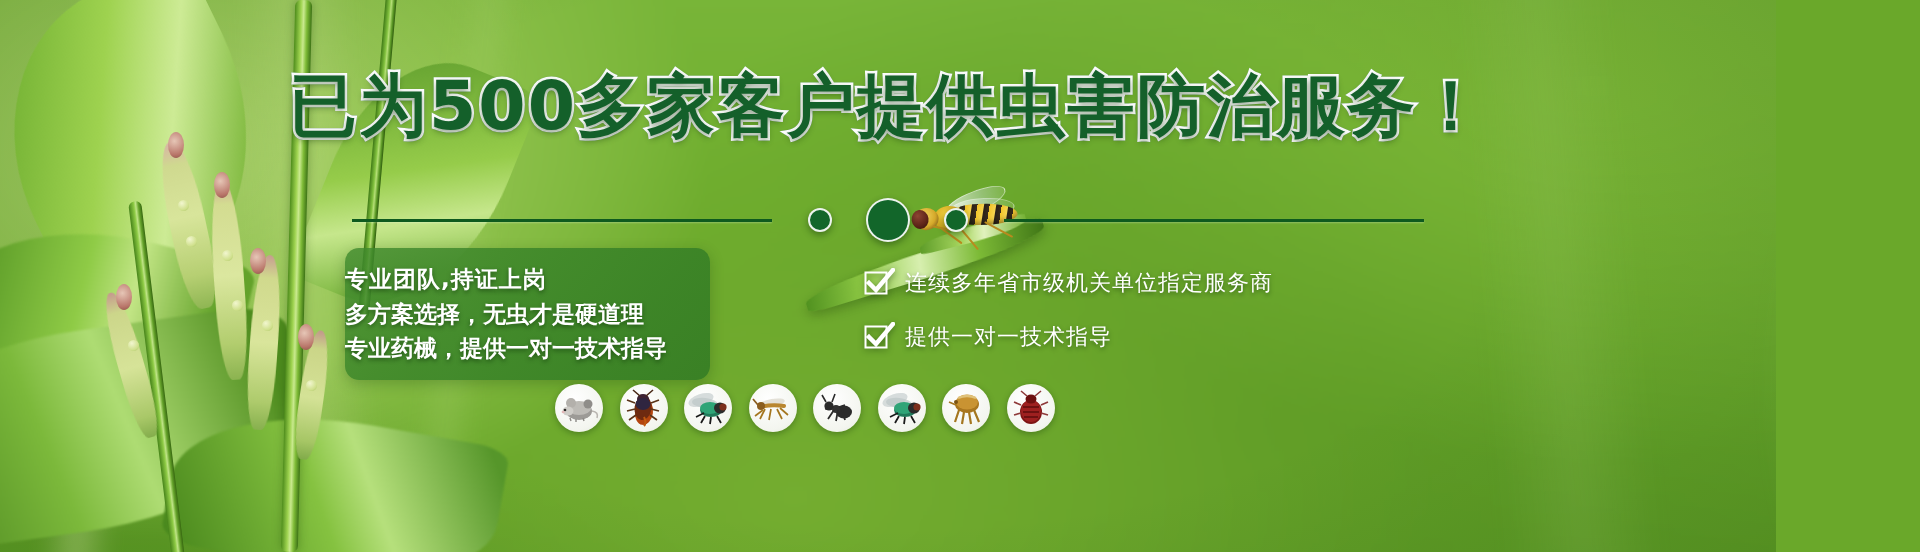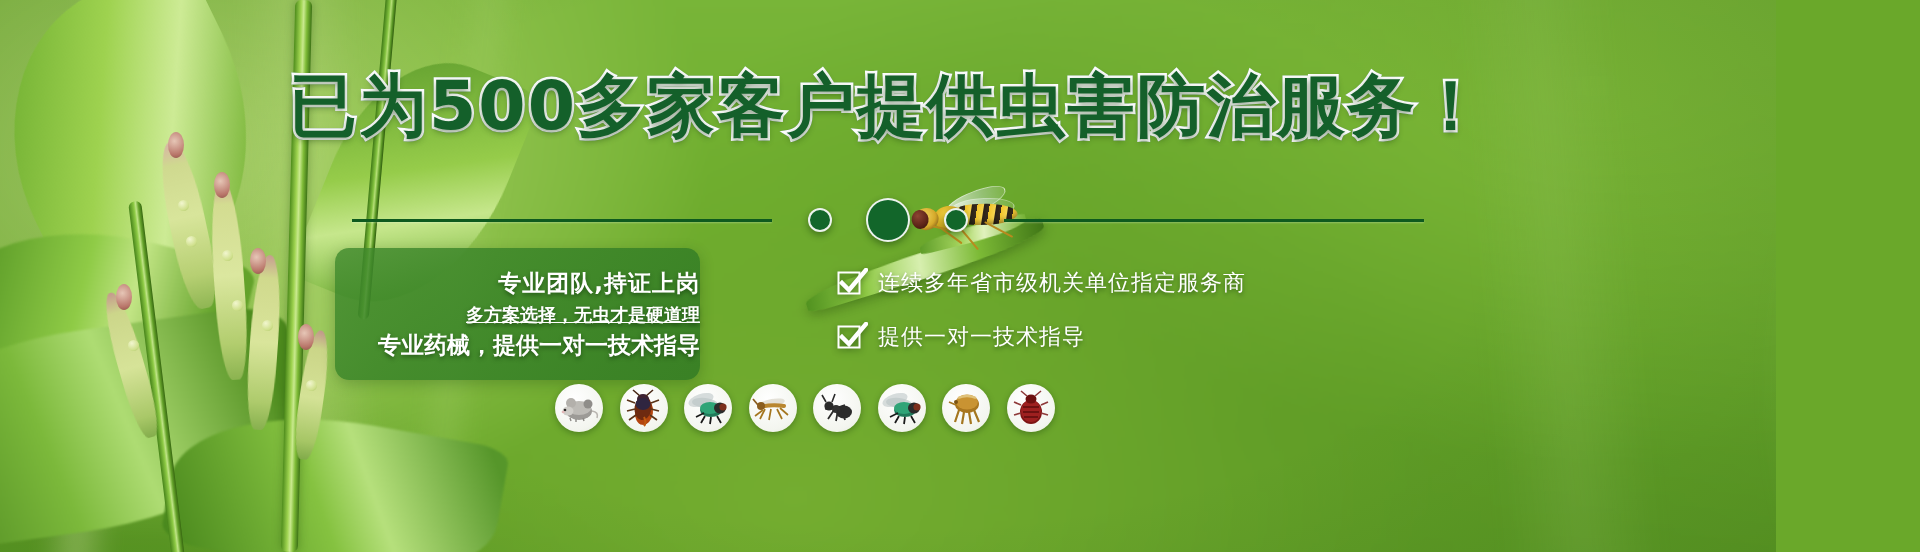--- a/index.html
+++ b/index.html
@@ -173,38 +173,38 @@
     display:flex;align-items:center;justify-content:center;gap:0;
   }
   .div-line{width:420px;height:3px;background:#0e5a1e;box-shadow:0 1px 2px rgba(255,255,255,.25);}
   .dots{display:flex;align-items:center;gap:34px;margin:0 36px;}
   .dot{border-radius:50%;background:#12662a;border:2px solid rgba(255,255,255,.92);box-shadow:0 3px 7px rgba(15,50,8,.45);}
   .dot-sm{width:20px;height:20px;}
   .dot-lg{width:40px;height:40px;}
 
   
   .infobox{
-    position:absolute;left:335px;top:248px;width:365px;height:120px;
+    position:absolute;left:345px;top:248px;width:365px;height:120px;
     background:linear-gradient(135deg,rgba(62,136,44,.80) 0%, rgba(58,132,40,.88) 45%, rgba(52,124,36,.90) 100%);
     border-radius:14px 14px 14px 14px;
     box-shadow:0 4px 14px rgba(20,55,10,.25);
-    display:flex;flex-direction:column;justify-content:center;align-items:flex-end;
+    display:flex;flex-direction:column;justify-content:center;align-items:flex-start;
     padding:6px 0;
   }
   .ib-line{
     color:#ffffff;font-weight:bold;white-space:nowrap;line-height:1.5;
     text-shadow:0 2px 4px rgba(10,40,5,.55);
     font-family:"DejaVu Sans","Liberation Sans",sans-serif;
   }
   .ib-1{font-size:23px;letter-spacing:1px;}
-  .ib-2{font-size:18px;letter-spacing:0px;text-decoration:underline;}
+  .ib-2{font-size:23px;letter-spacing:0px;}
   .ib-3{font-size:23px;letter-spacing:0px;}
 
   
-  .bullets{position:absolute;left:838px;top:268px;width:620px;}
+  .bullets{position:absolute;left:865px;top:268px;width:620px;}
   .bullet{display:flex;align-items:center;gap:14px;margin-bottom:24px;}
   .chk{position:relative;width:26px;height:26px;flex:0 0 26px;}
   .chk svg{display:block;width:32px;height:30px;margin-left:-2px;margin-top:-2px;
            filter:drop-shadow(0 2px 3px rgba(10,40,5,.45));}
   .bullet-text{
     color:#ffffff;font-size:22px;letter-spacing:1px;white-space:nowrap;
     text-shadow:0 2px 4px rgba(10,40,5,.5);
     font-family:"DejaVu Sans","Liberation Sans",sans-serif;
   }
 

